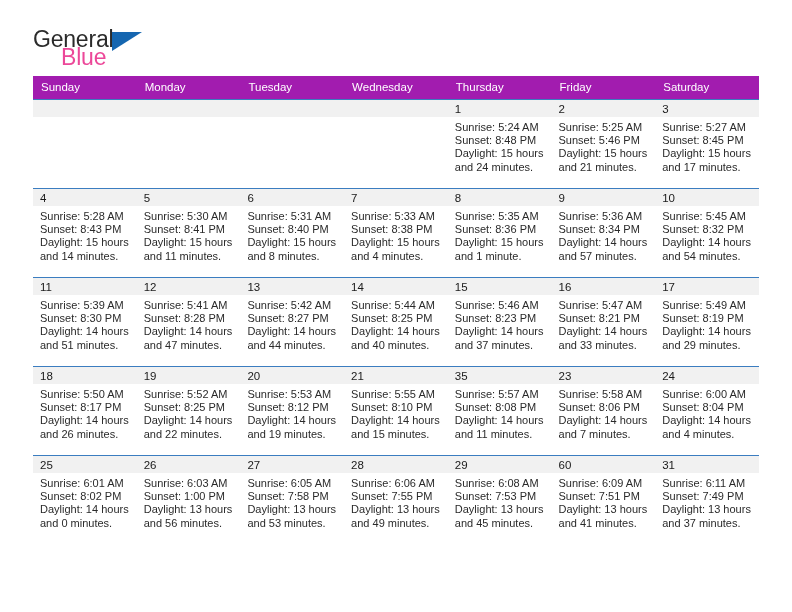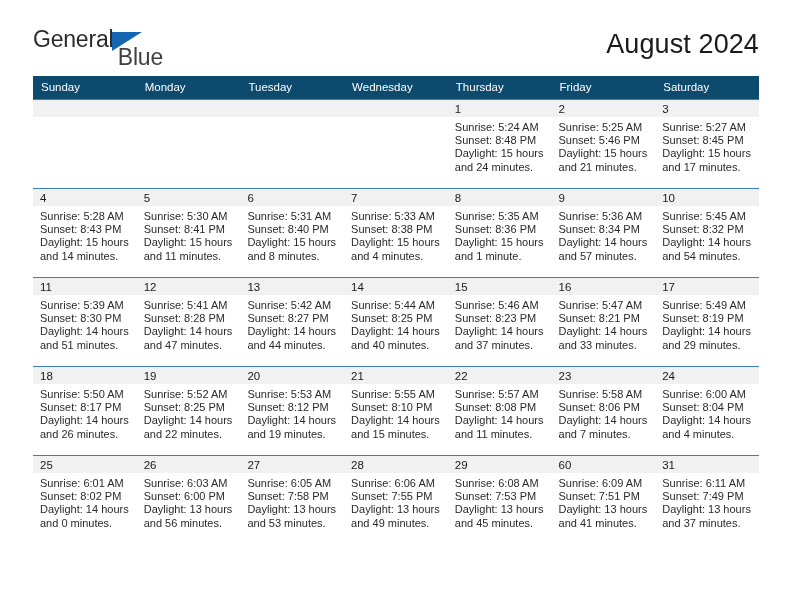--- a/index.html
+++ b/index.html
@@ -53,26 +53,25 @@
     width: 0;
     height: 0;
     border-left: 30px solid #1566b0;
     border-bottom: 19px solid transparent;
     vertical-align: top;
     margin-left: -1px;
     margin-top: 4px;
   }
   .logo-blue {
     font-size: 23px;
-    color: #404040;
+    color: #ec4899;
     margin-left: 28px;
     display: block;
     margin-top: -5px;
     letter-spacing: -0.2px;
-    text-align: right;
   }
 
   .title-block {
     text-align: right;
     padding-top: 2px;
   }
   .cal-title {
     font-size: 27px;
     font-weight: normal;
     color: #1a1a1a;
@@ -88,21 +87,21 @@
 
   
   .calendar {
     width: 726px;
     border-collapse: collapse;
     table-layout: fixed;
     margin-top: 6px;
   }
 
   .calendar th {
-    background: #0c4a6e;
+    background: #a21caf;
     color: #ffffff;
     font-weight: normal;
     font-size: 11.5px;
     text-align: left;
     padding: 5px 0 6px 8px;
     height: 21px;
     box-sizing: border-box;
     border: none;
   }
 
@@ -152,21 +151,20 @@
 <div class="page">
 
   <div class="top-bar">
 
     <div class="logo">
       <span class="logo-general">General</span><span class="logo-triangle"></span>
       <span class="logo-blue">Blue</span>
     </div>
 
     <div class="title-block">
-      <div class="cal-title">August 2024</div>
     </div>
 
   </div>
 
   <table class="calendar">
     <thead>
       <tr>
         <th>Sunday</th>
         <th>Monday</th>
         <th>Tuesday</th>
@@ -358,21 +356,21 @@
           </td>
         <td>
             <div class="daynum">21</div>
             <div class="info">
               <div>Sunrise: 5:55 AM</div>
               <div>Sunset: 8:10 PM</div>
               <div class="daylight">Daylight: 14 hours and 15 minutes.</div>
             </div>
           </td>
         <td>
-            <div class="daynum">22</div>
+            <div class="daynum">35</div>
             <div class="info">
               <div>Sunrise: 5:57 AM</div>
               <div>Sunset: 8:08 PM</div>
               <div class="daylight">Daylight: 14 hours and 11 minutes.</div>
             </div>
           </td>
         <td>
             <div class="daynum">23</div>
             <div class="info">
               <div>Sunrise: 5:58 AM</div>
@@ -395,21 +393,21 @@
             <div class="info">
               <div>Sunrise: 6:01 AM</div>
               <div>Sunset: 8:02 PM</div>
               <div class="daylight">Daylight: 14 hours and 0 minutes.</div>
             </div>
           </td>
         <td>
             <div class="daynum">26</div>
             <div class="info">
               <div>Sunrise: 6:03 AM</div>
-              <div>Sunset: 6:00 PM</div>
+              <div>Sunset: 1:00 PM</div>
               <div class="daylight">Daylight: 13 hours and 56 minutes.</div>
             </div>
           </td>
         <td>
             <div class="daynum">27</div>
             <div class="info">
               <div>Sunrise: 6:05 AM</div>
               <div>Sunset: 7:58 PM</div>
               <div class="daylight">Daylight: 13 hours and 53 minutes.</div>
             </div>

